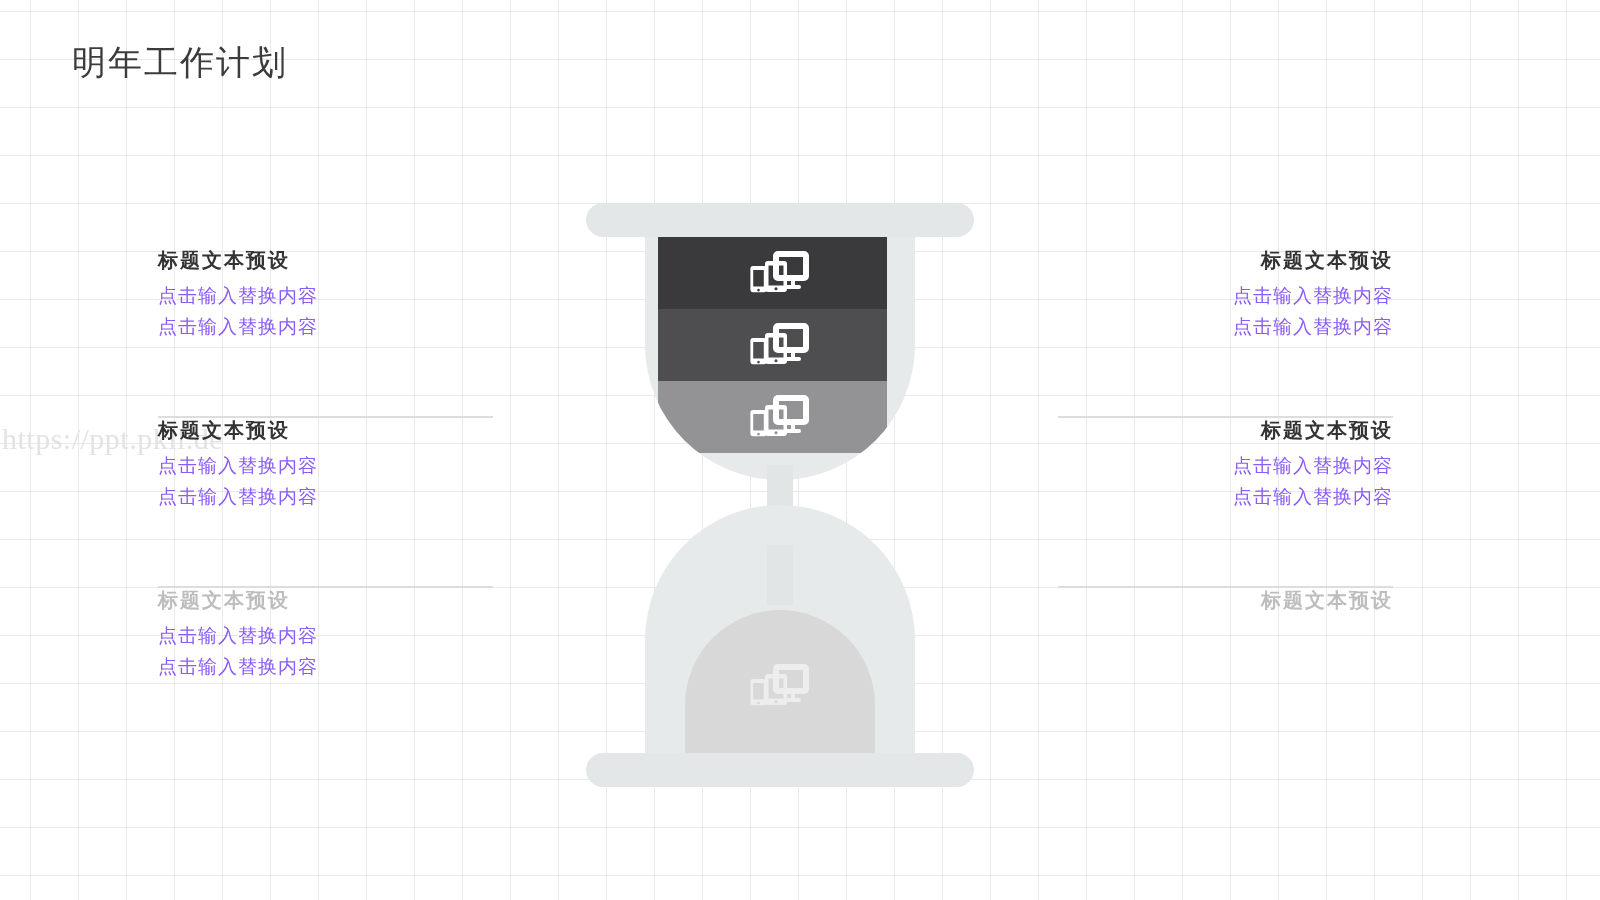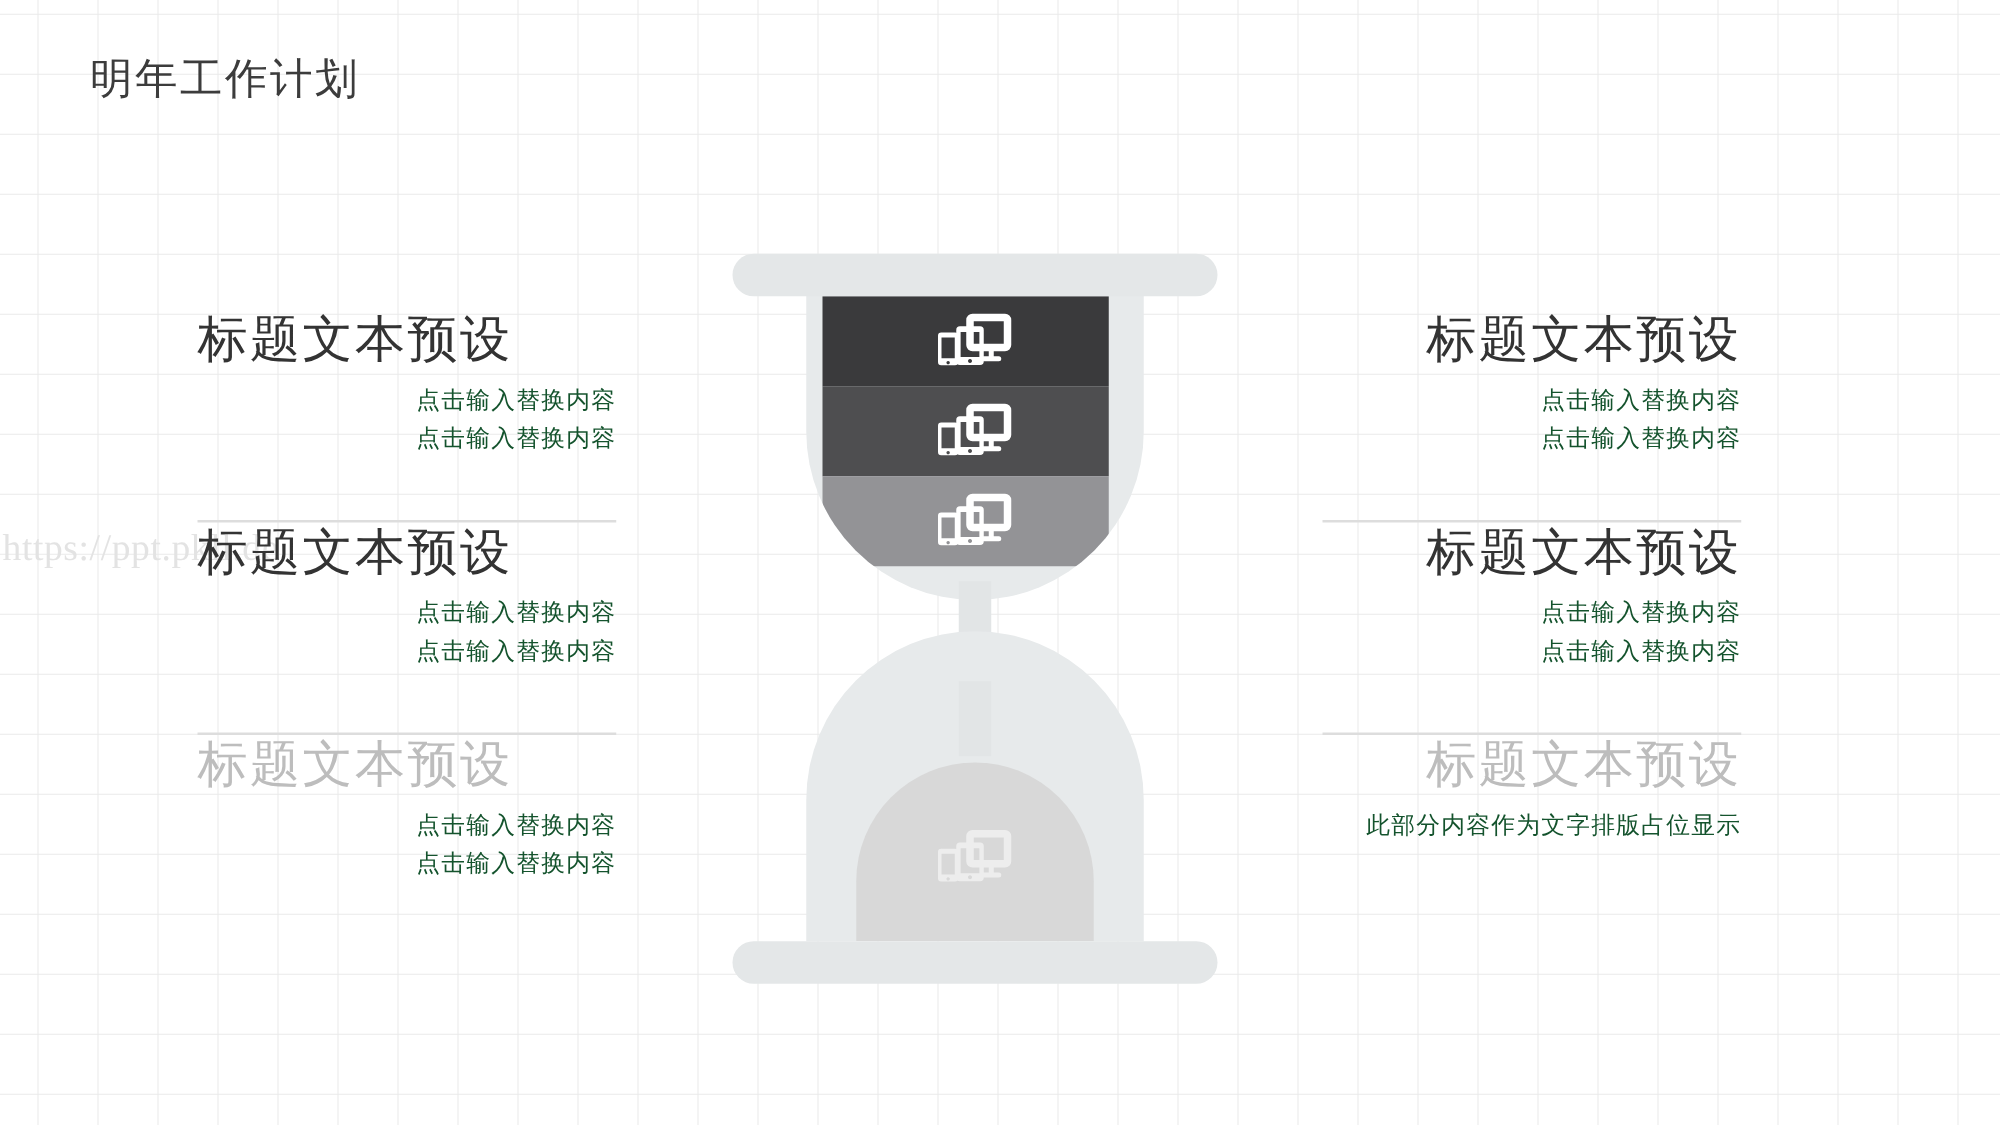--- a/index.html
+++ b/index.html
@@ -74,36 +74,36 @@
 
   .block-divider {
     position: absolute;
     left: 0; right: 0;
     bottom: 0;
     height: 2px;
     background: #dddddd;
   }
 
   .b-title {
-    font-size: 40px;
+    font-size: 20px;
     line-height: 1.22;
     color: #333333;
     letter-spacing: 2px;
     margin: 0 0 8px 0;
     white-space: nowrap;
+    font-weight: bold;
   }
   .b-title.muted { color: #bdbdbd; }
 
   .b-line {
     font-size: 19px;
     line-height: 31px;
-    color: #14532d;
+    color: #8b5cf6;
     letter-spacing: 1px;
     white-space: nowrap;
-    text-align: right;
   }
 
   
   #hourglass {
     position: absolute;
     left: 560px;
     top: 185px;
     width: 440px;
     height: 610px;
     z-index: 3;
@@ -155,21 +155,20 @@
 
   <div class="block block-1">
     <div class="b-title">标题文本预设</div>
     <div class="b-line">点击输入替换内容</div>
     <div class="b-line">点击输入替换内容</div>
     <div class="block-divider"></div>
   </div>
 
   <div class="block block-2">
     <div class="b-title muted">标题文本预设</div>
-    <div class="b-line">此部分内容作为文字排版占位显示</div>
 
   </div>
 
 </div>
 
 <div id="hourglass">
   <svg width="440" height="610" viewBox="0 0 440 610" xmlns="http://www.w3.org/2000/svg">
     <defs>
 
       <clipPath id="clip-top-bowl">

